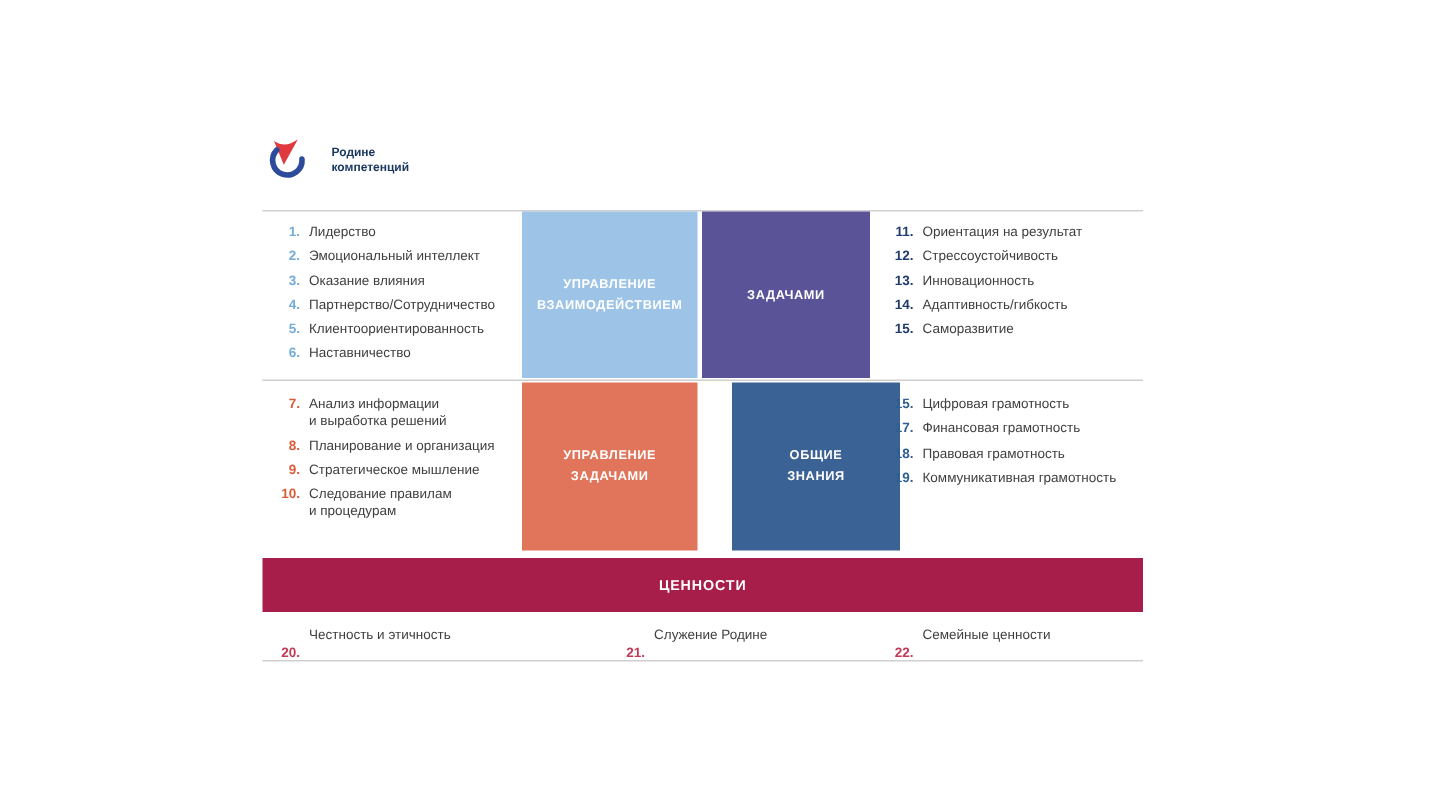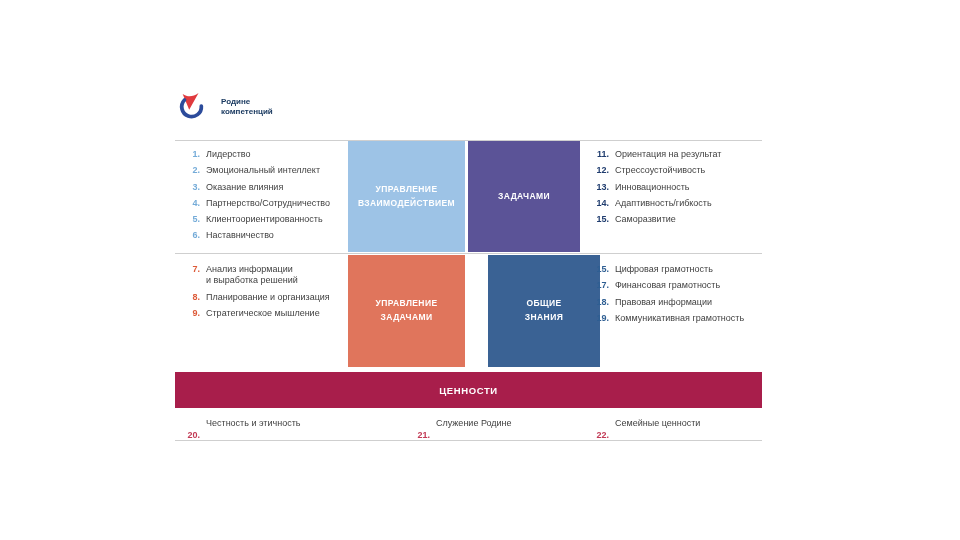--- a/index.html
+++ b/index.html
@@ -117,39 +117,44 @@
 и выработка решений</span>
       </div>
     <div class="item">
         <span class="num c-tasks">8.</span>
         <span class="lbl">Планирование и организация</span>
       </div>
     <div class="item">
         <span class="num c-tasks">9.</span>
         <span class="lbl">Стратегическое мышление</span>
       </div>
+    <div class="item">
+        <span class="num c-tasks">10.</span>
+        <span class="lbl">Следование правилам
+и процедурам</span>
+      </div>
   </div>
 
   <div class="box box-tasks">УПРАВЛЕНИЕ
 ЗАДАЧАМИ</div>
   <div class="box box-knowledge">ОБЩИЕ
 ЗНАНИЯ</div>
 
   <div class="list" style="left:592px; top:264px; width:172px">
     <div class="item">
         <span class="num c-knowledge">15.</span>
         <span class="lbl">Цифровая грамотность</span>
       </div>
     <div class="item">
         <span class="num c-knowledge">17.</span>
         <span class="lbl">Финансовая грамотность</span>
       </div>
     <div class="item">
         <span class="num c-knowledge">18.</span>
-        <span class="lbl">Правовая информации</span>
+        <span class="lbl">Правовая грамотность</span>
       </div>
     <div class="item">
         <span class="num c-knowledge">19.</span>
         <span class="lbl">Коммуникативная грамотность</span>
       </div>
   </div>
 
   <div class="values-bar">ЦЕННОСТИ</div>
 
   <div class="value-item item" style="left:183px">

